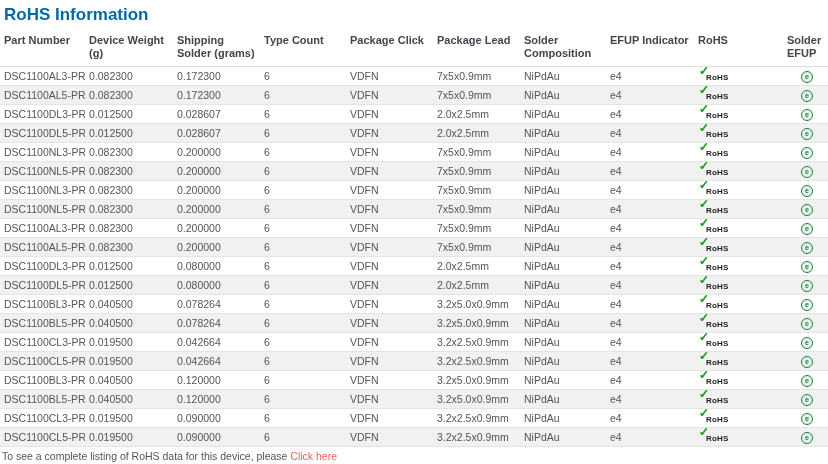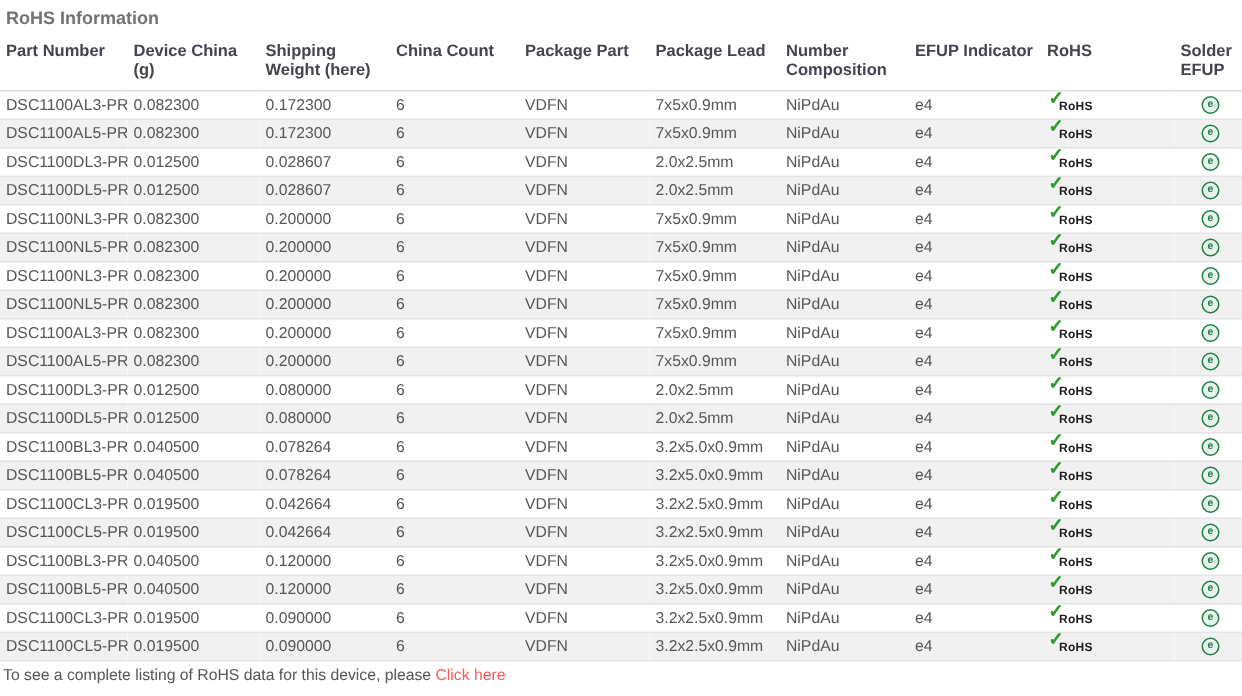--- a/index.html
+++ b/index.html
@@ -6,22 +6,22 @@
   html, body { background: #fff; }
   body {
     width: 828px; height: 464px;
     font-family: "Liberation Sans", sans-serif;
     overflow: hidden;
     position: relative;
   }
   .page { width: 828px; height: 464px; }
 
   .page-title {
-    color: #737373;
-    font-size: 12px;
+    color: #0369a1;
+    font-size: 17px;
     font-weight: bold;
     padding: 5px 0 0 4px;
     letter-spacing: 0;
   }
 
   table.rohs-table {
     width: 828px;
     border-collapse: collapse;
     table-layout: fixed;
     margin-top: 7px;
@@ -117,26 +117,26 @@
         <col style="width:87px">
         <col style="width:87px">
       <col style="width:86px">
         <col style="width:88px">
         <col style="width:89px">
       <col style="width:45px">
     </colgroup>
     <thead>
       <tr>
         <th>Part Number</th>
-        <th>Device China (g)</th>
-        <th>Shipping Weight (here)</th>
-        <th>China Count</th>
-        <th>Package Part</th>
+        <th>Device Weight (g)</th>
+        <th>Shipping Solder (grams)</th>
+        <th>Type Count</th>
+        <th>Package Click</th>
         <th>Package Lead</th>
-        <th>Number Composition</th>
+        <th>Solder Composition</th>
         <th>EFUP Indicator</th>
         <th>RoHS</th>
         <th>Solder EFUP</th>
       </tr>
     </thead>
     <tbody>
         <tr class="odd">
       <td>DSC1100AL3-PROG</td>
       <td>0.082300</td>
       <td>0.172300</td>

